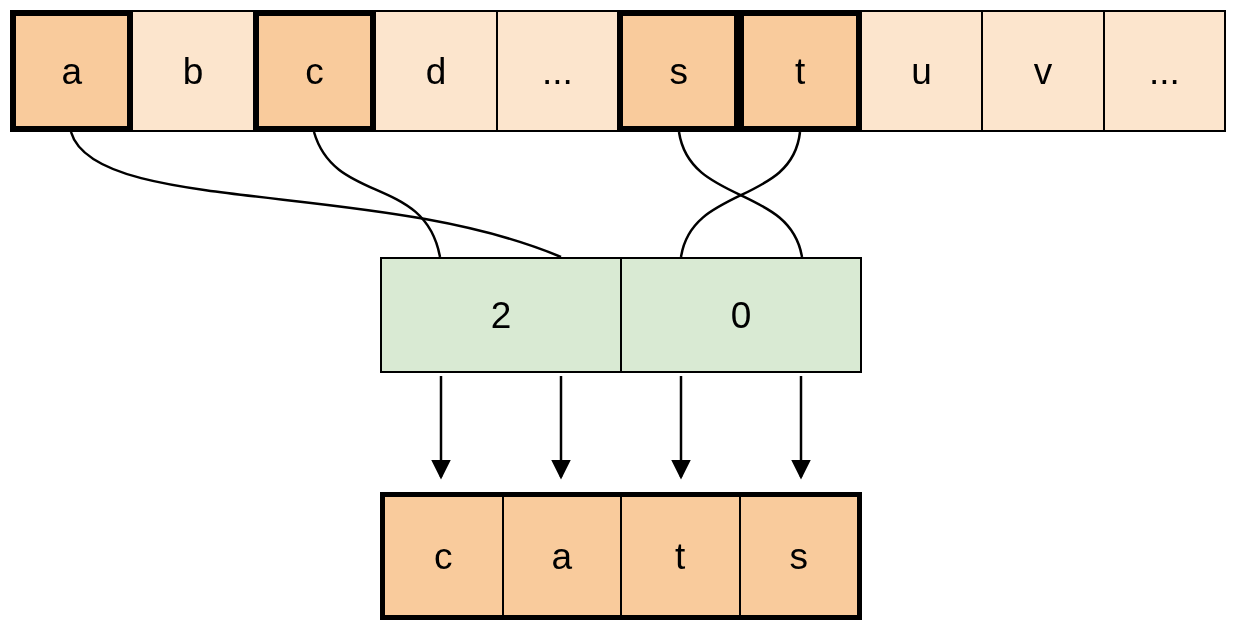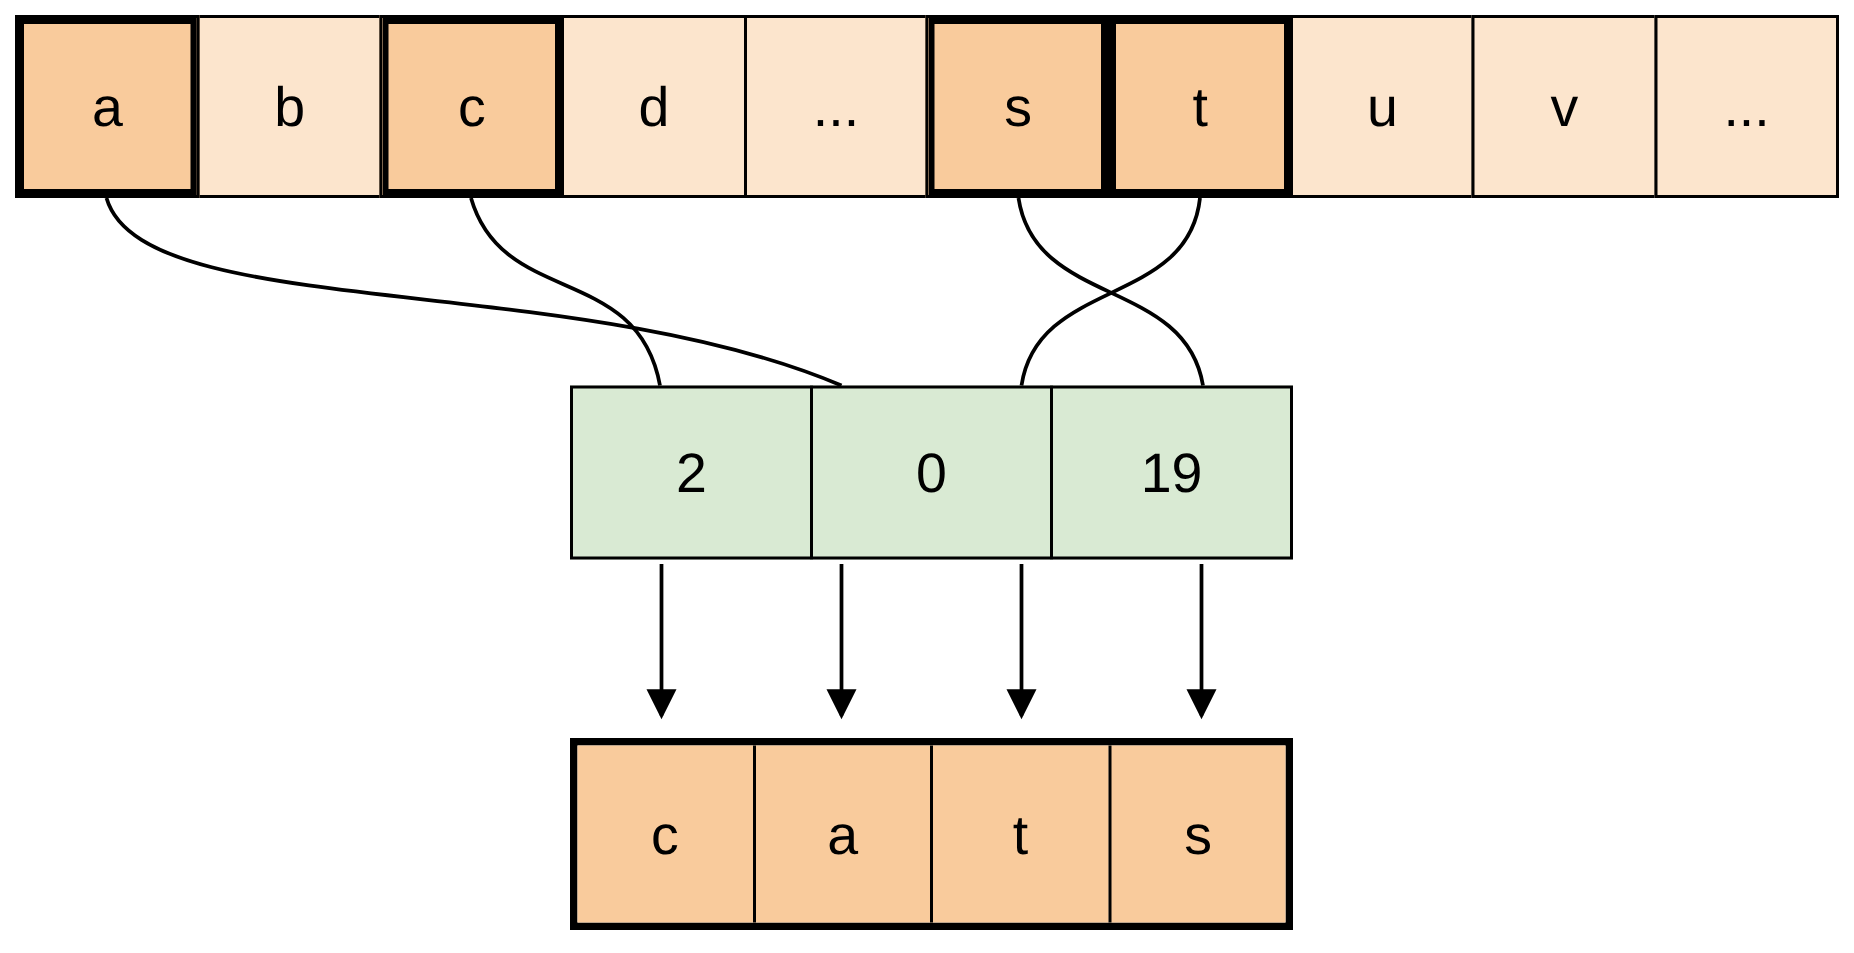--- a/index.html
+++ b/index.html
@@ -91,21 +91,20 @@
     <div class="cell highlighted">s</div>
     <div class="cell highlighted">t</div>
     <div class="cell">u</div>
     <div class="cell">v</div>
     <div class="cell">...</div>
   </div>
 
   <div class="row index-row">
     <div class="cell">2</div>
     <div class="cell">0</div>
-    <div class="cell">19</div>
   </div>
 
   <div class="row word-row">
     <div class="cell">c</div>
     <div class="cell">a</div>
     <div class="cell">t</div>
     <div class="cell">s</div>
   </div>
 
 </div>

